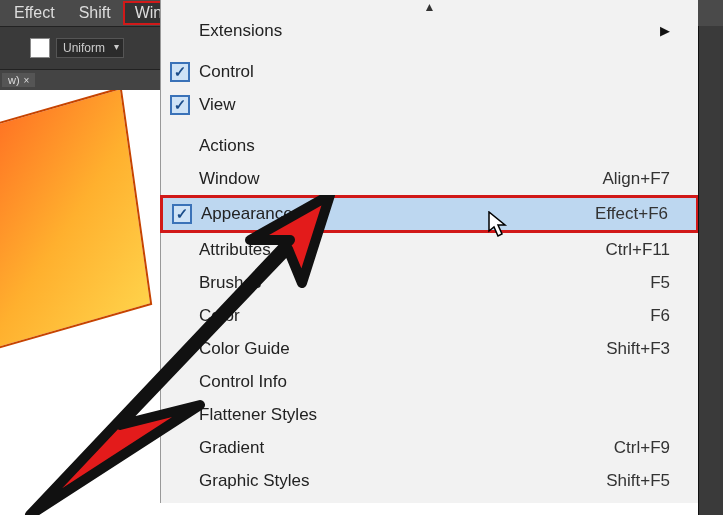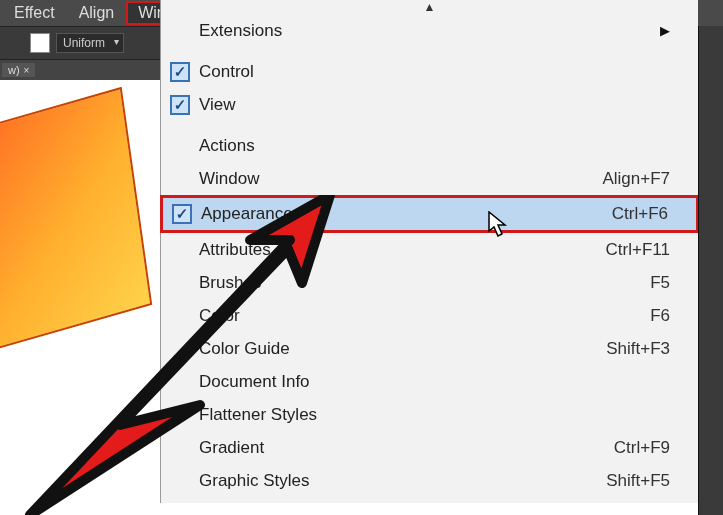--- a/index.html
+++ b/index.html
@@ -28,21 +28,21 @@
       font-size: 16px;
     }
     .menubar .item.hl {
       background: #333;
       border: 2px solid #d11919;
       padding: 1px 10px;
     }
     
     .toolbar {
       background: #3a3a3a;
-      height: 34px;
+      height: 44px;
       display: flex;
       align-items: center;
       padding-left: 30px;
       position: relative;
       z-index: 2;
       width: 160px;
       border-top: 1px solid #222;
       border-bottom: 1px solid #222;
     }
     .swatch {
@@ -182,21 +182,21 @@
       width: 20px; height: 26px;
       z-index: 6;
       pointer-events: none;
     }
   </style>
 </head>
 <body>
 
 <div class="menubar">
   <div class="item">Effect</div>
-  <div class="item">Align</div>
+  <div class="item">Shift</div>
   <div class="item hl">Window</div>
 </div>
 
 <div class="toolbar">
   <div class="swatch"></div>
   <div class="dropdown">Uniform</div>
 </div>
 
 <div class="doctabs">
   <div class="doctab">
@@ -244,21 +244,21 @@
     <span class="chk"></span>
     <span class="label">Window</span>
     <span class="shortcut">Align+F7</span>
   </div>
 
   <div class="menu-row hl">
     <span class="chk">
         <span class="box">✓</span>
       </span>
     <span class="label">Appearance</span>
-    <span class="shortcut">Ctrl+F6</span>
+    <span class="shortcut">Effect+F6</span>
   </div>
 
   <div class="menu-row">
     <span class="chk"></span>
     <span class="label">Attributes</span>
     <span class="shortcut">Ctrl+F11</span>
   </div>
   <div class="menu-row">
     <span class="chk"></span>
     <span class="label">Brushes</span>
@@ -269,21 +269,21 @@
     <span class="label">Color</span>
     <span class="shortcut">F6</span>
   </div>
   <div class="menu-row">
     <span class="chk"></span>
     <span class="label">Color Guide</span>
     <span class="shortcut">Shift+F3</span>
   </div>
   <div class="menu-row">
     <span class="chk"></span>
-    <span class="label">Document Info</span>
+    <span class="label">Control Info</span>
     <span class="shortcut"></span>
   </div>
   <div class="menu-row">
     <span class="chk"></span>
     <span class="label">Flattener Styles</span>
     <span class="shortcut"></span>
   </div>
   <div class="menu-row">
     <span class="chk"></span>
     <span class="label">Gradient</span>

